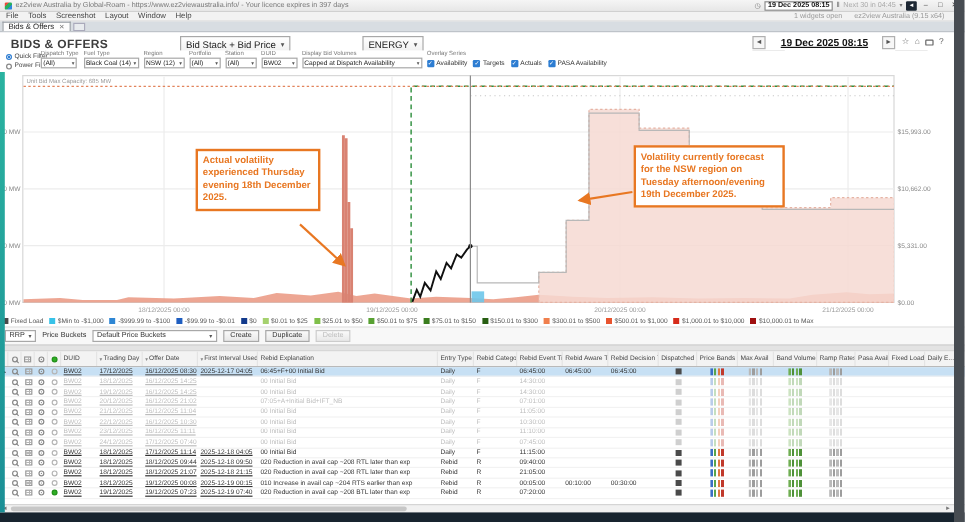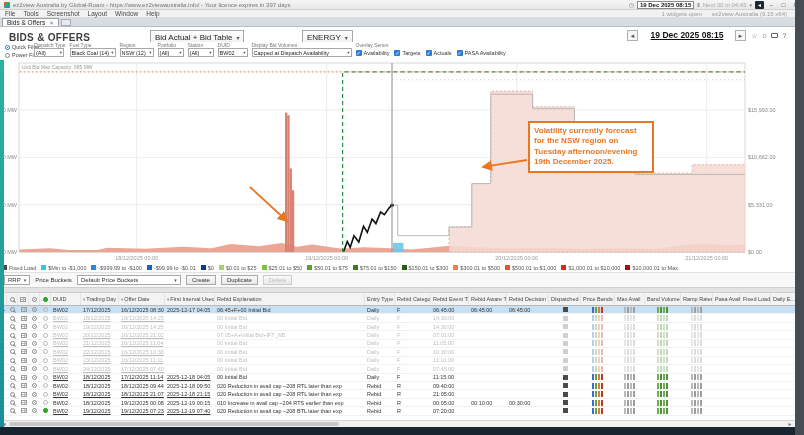--- a/index.html
+++ b/index.html
@@ -133,21 +133,21 @@
     <div class="tab">
       <span>Bids &amp; Offers</span>
       <span style="font-size:5.5px;color:#777">✕</span>
     </div>
     <div class="tabstub"></div>
   </div>
 
   <div class="widgetbar">
     <div class="w-title">BIDS &amp; OFFERS</div>
     <div class="dd" style="left:150px;top:3px">
-      <span>Bid Actual + Bid Table</span>
+      <span>Bid Stack + Bid Price</span>
         <span class="car">▾</span>
     </div>
     <div class="dd" style="left:302px;top:3px">
       <span>ENERGY</span>
         <span class="car">▾</span>
     </div>
     <div class="navbtn" style="left:627px;top:3px">◄</div>
     <div class="w-date">19 Dec 2025 08:15</div>
     <div class="navbtn" style="left:735px;top:3px">►</div>
     <div class="ico-btn" style="left:750px;top:4px">☆</div>
@@ -295,20 +295,21 @@
         <path d="M342.6,192.0 L342.6,11.9 L745.4,11.9" fill="none" stroke="#2f8f3e" stroke-width="1.2" stroke-dasharray="4,3"></path>
         <path d="M19.6,11.9 L745.4,11.9" fill="none" stroke="#e2845c" stroke-width="1" stroke-dasharray="2,2"></path>
         <path d="M392.0,19.8 L745.4,19.8" fill="none" stroke="#c8c8c8" stroke-width="1" stroke-dasharray="1,3"></path>
         <rect x="392.95" y="182.7962962962963" width="10.5" height="9.2" fill="#6ec6ea" fill-opacity="0.9"></rect>
       </g>
       <line x1="392" y1="3" x2="392" y2="192" stroke="#8c8c8c" stroke-width="1"></line>
       <text x="22" y="9" font-size="5" fill="#9a9a9a">Unit Bid Max Capacity: 685 MW</text>
       <line x1="250" y1="127" x2="287" y2="161" stroke="#e87722" stroke-width="1.8" marker-end="url(#ah)"></line>
       <line x1="527" y1="100" x2="483" y2="107" stroke="#e87722" stroke-width="1.8" marker-end="url(#ah)"></line>
     </svg>
+  <div class="ann" id="ann1">Actual volatility experienced Thursday evening 18th December 2025.</div>
   <div class="ann" id="ann2">Volatility currently forecast for the NSW region on Tuesday afternoon/evening 19th December 2025.</div>
 
   <div class="legend" id="legend-items">
       <span class="li">
         <span class="lsq" style="background: rgb(74, 74, 74);"></span>
         <span>Fixed Load</span>
       </span>
       <span class="li">
         <span class="lsq" style="background: rgb(55, 194, 232);"></span>
         <span>$Min to -$1,000</span>

